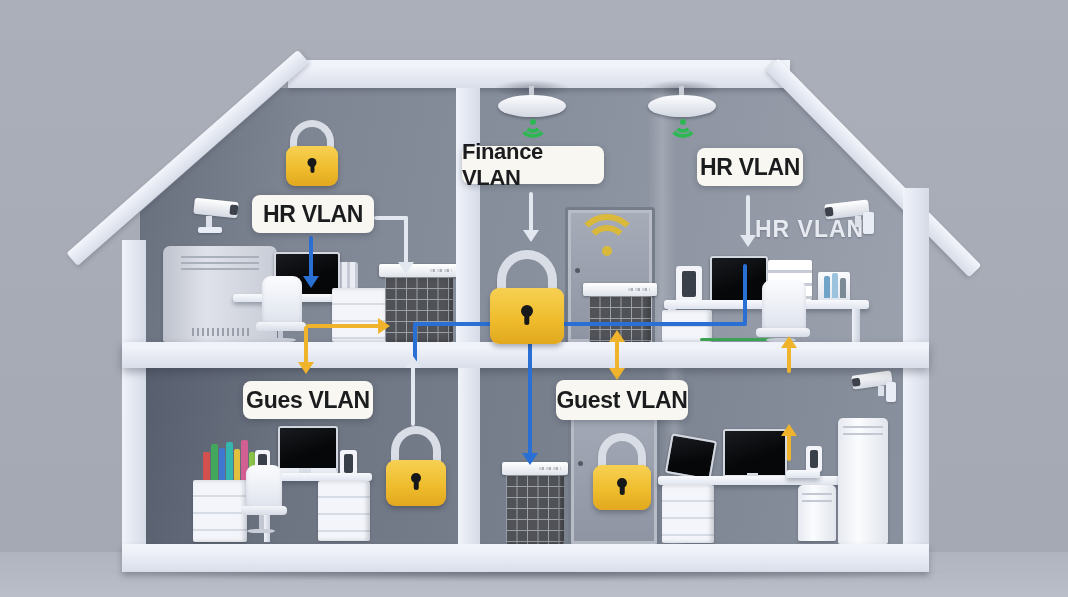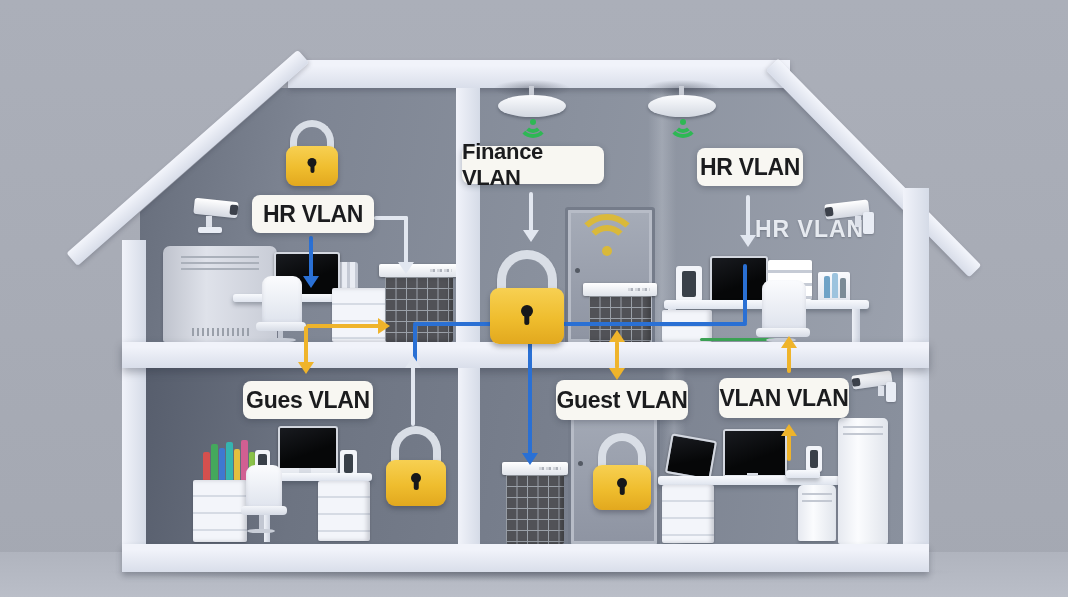--- a/index.html
+++ b/index.html
@@ -301,17 +301,14 @@
     </div>
   <div class="lbl" style="left:697px;top:148px;width:106px;height:38px;font-size:23px">
     <span>HR VLAN</span>
     </div>
   <div class="lbl" style="left:243px;top:381px;width:130px;height:38px;font-size:23px">
     <span>Gues VLAN</span>
     </div>
   <div class="lbl" style="left:556px;top:380px;width:132px;height:40px;font-size:23px">
     <span>Guest VLAN</span>
     </div>
-  <div class="lbl" style="left:719px;top:378px;width:130px;height:40px;font-size:23px">
-    <span>VLAN VLAN</span>
-    </div>
 
 </div>
 
 </body></html>

